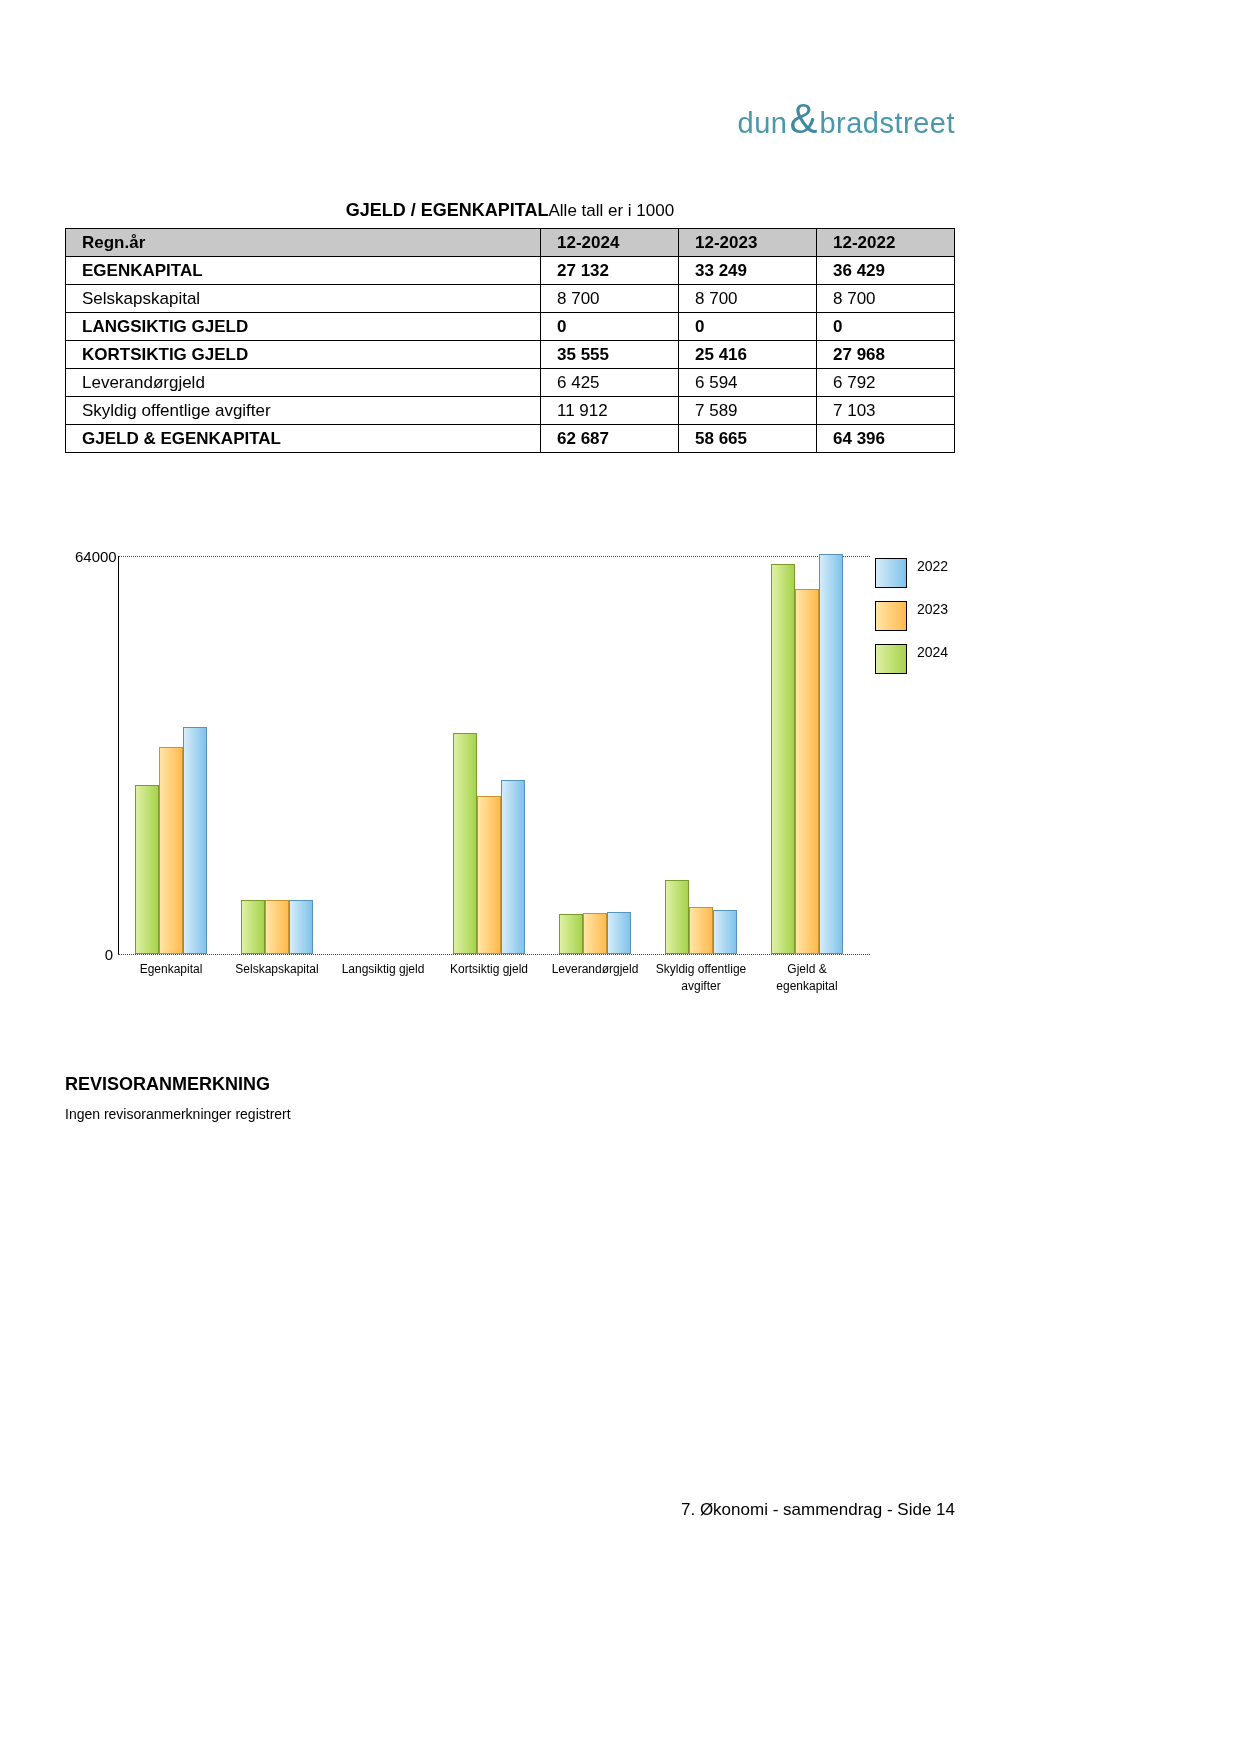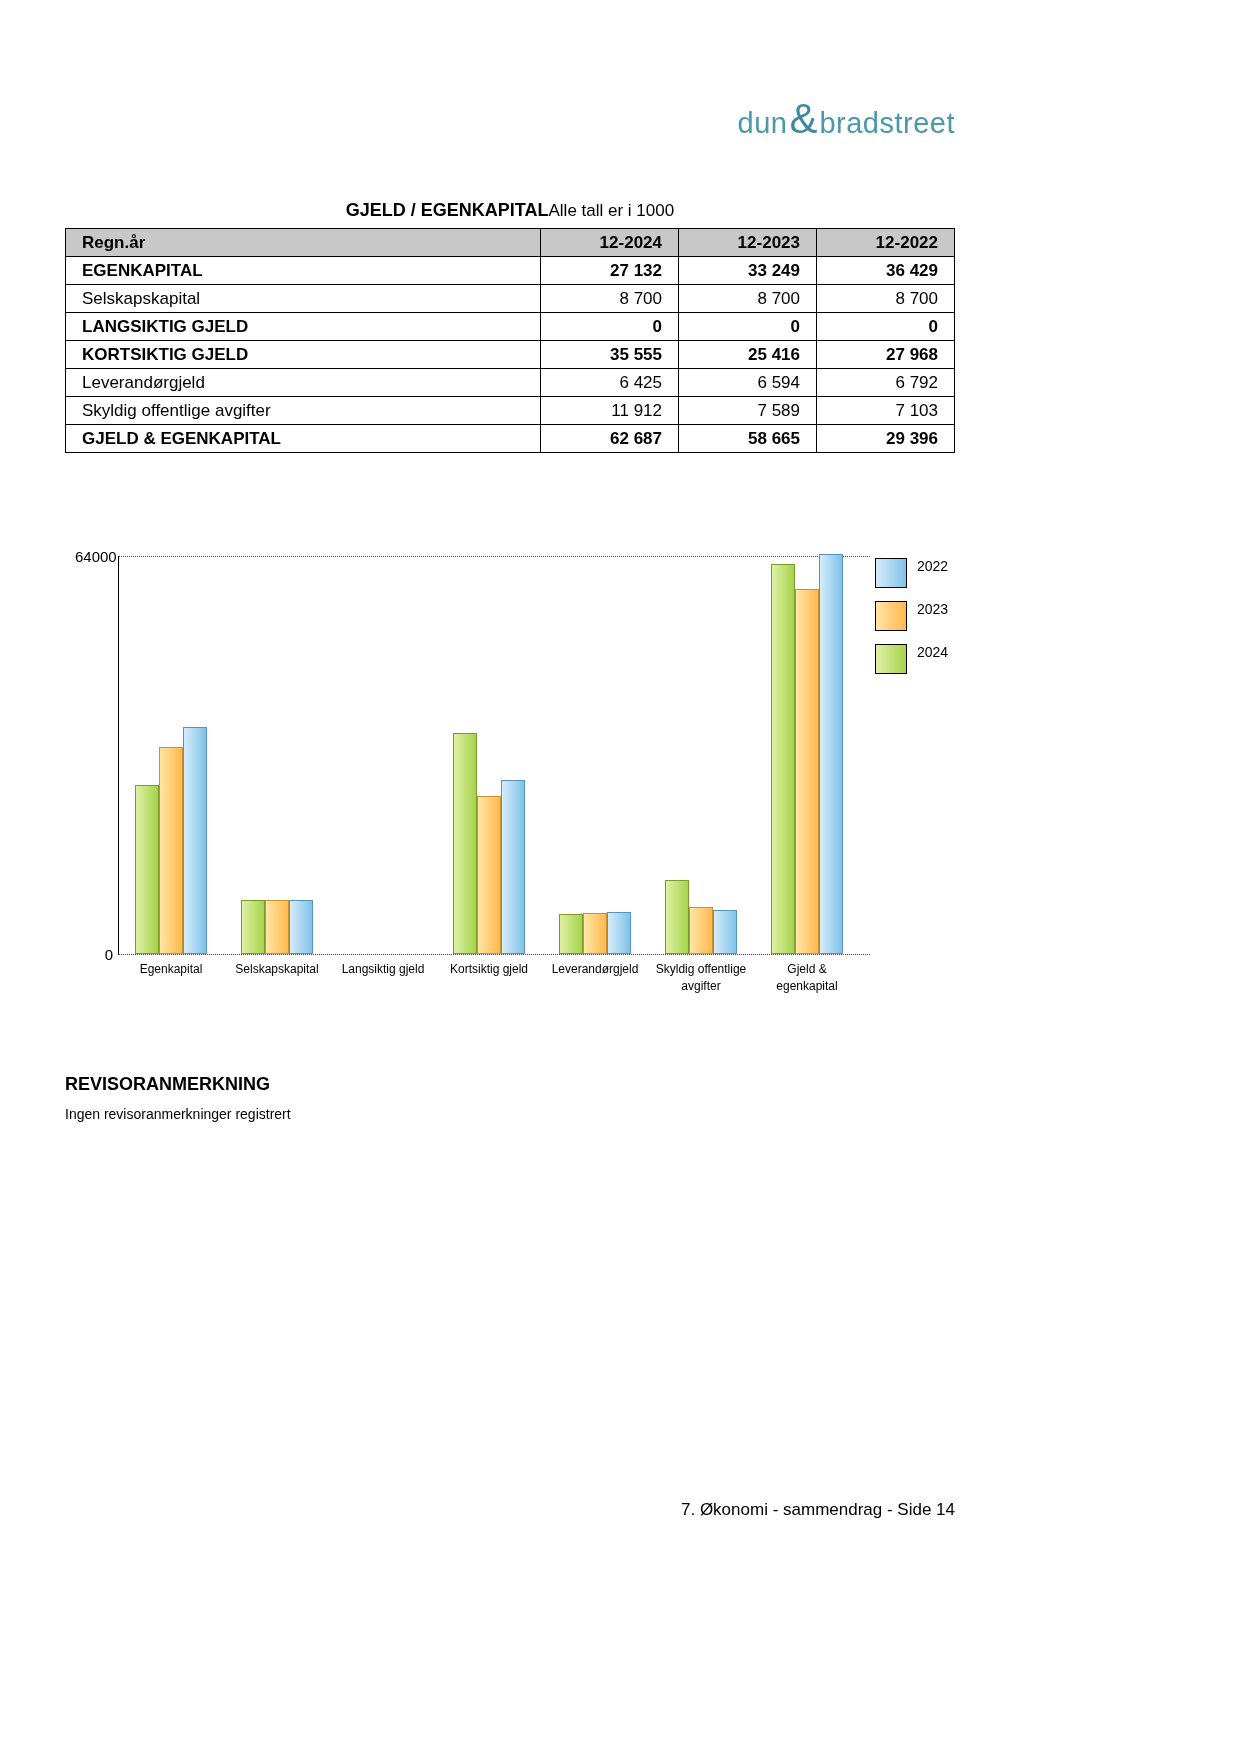--- a/index.html
+++ b/index.html
@@ -15,21 +15,21 @@
   
   .section-head { position:absolute; top:200px; left:65px; width:890px;
                   display:flex; justify-content:center; align-items:flex-end; }
   .section-title { font-size:18px; font-weight:bold; }
   .units-note { font-size:17px; }
   
   .fin-table { position:absolute; top:228px; left:65px; width:890px;
                border-collapse:collapse; font-size:17px; table-layout:fixed; }
   .fin-table td { border:1px solid #000; height:28px; padding:0 16px; overflow:hidden; white-space:nowrap; }
   .fin-table .label-col { width:475px; text-align:left; }
-  .fin-table .num { width:138px; text-align:right; }
+  .fin-table .num { width:138px; text-align:left; }
   .fin-table tr.head td { background:#c8c8c8; font-weight:bold; }
   .fin-table tr.bold td { font-weight:bold; }
   
   .chart { position:absolute; top:546px; left:75px; width:880px; height:470px; }
   .ytick { position:absolute; width:38px; text-align:right; font-size:15px; }
   .ytick.top { left:0; top:2px; }
   .ytick.zero { left:0; top:400px; }
   .grid-top { position:absolute; left:43px; top:10px; width:752px; border-top:1px dotted #444; }
   .axis-y  { position:absolute; left:43px; top:10px; height:398px; border-left:1px solid #000; }
   .axis-x  { position:absolute; left:43px; top:408px; width:752px; border-top:1px dotted #444; }
@@ -106,21 +106,21 @@
       <tr>
         <td class="label-col">Skyldig offentlige avgifter</td>
         <td class="num">11 912</td>
         <td class="num">7 589</td>
         <td class="num">7 103</td>
       </tr>
       <tr class="bold">
         <td class="label-col">GJELD &amp; EGENKAPITAL</td>
         <td class="num">62 687</td>
         <td class="num">58 665</td>
-        <td class="num">29 396</td>
+        <td class="num">64 396</td>
       </tr>
     </tbody>
 </table>
 
 <div class="chart">
   <div class="ytick top">64000</div>
   <div class="ytick zero">0</div>
   <div class="grid-top"></div>
   <div class="axis-y"></div>
   <div class="axis-x"></div>

